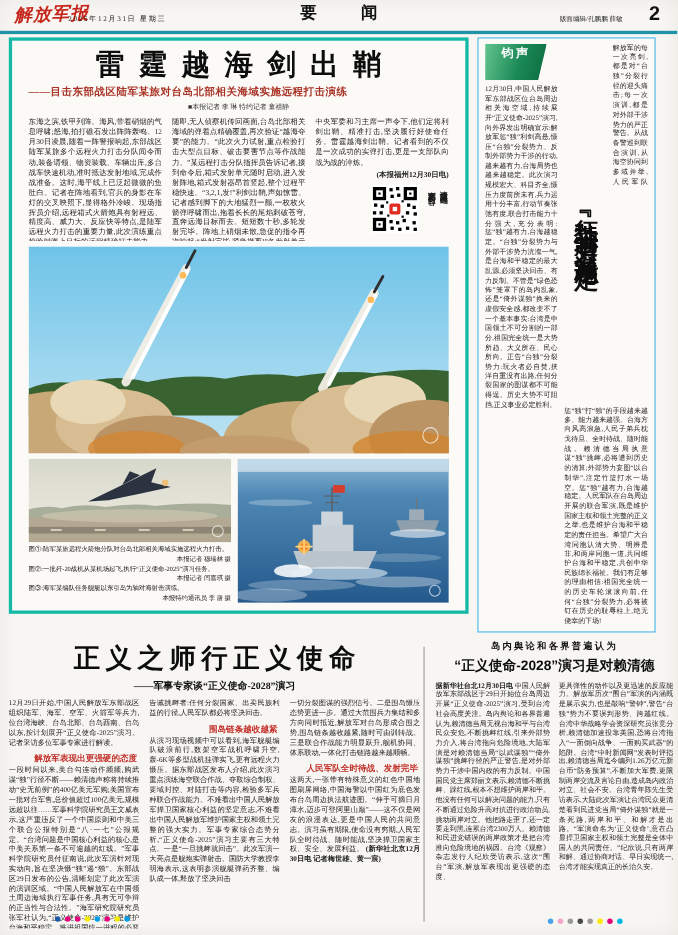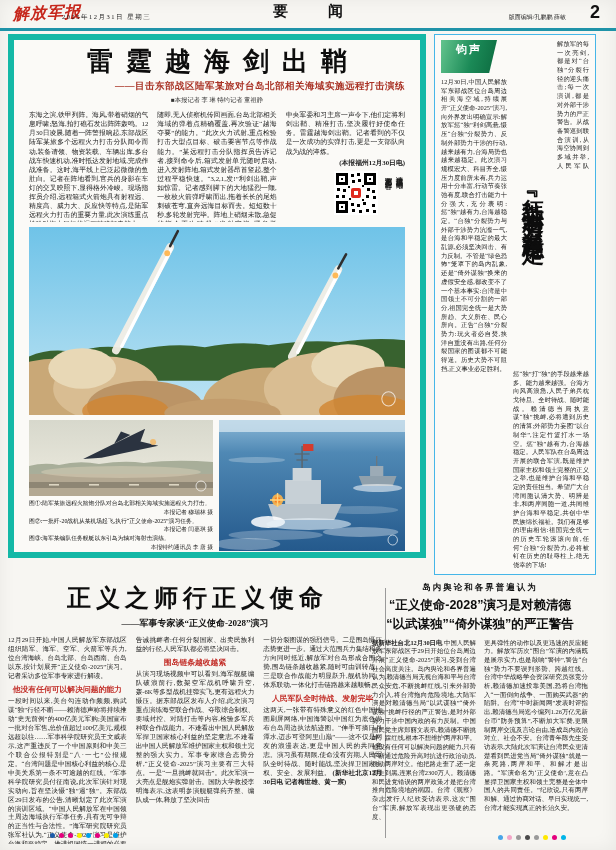--- a/index.html
+++ b/index.html
@@ -10,23 +10,23 @@
   
   #hdr{position:absolute;left:0;top:0;width:616px;height:28px}
   .masthead{position:absolute;left:13px;top:3px;font-size:16px;font-weight:900;font-style:italic;color:#c6271c;letter-spacing:1px;transform:rotate(-2deg);font-family:"Liberation Serif",serif}
   .hdr-date{position:absolute;left:62px;top:13px;font-size:6.5px;letter-spacing:1.5px;color:#222}
   .section{position:absolute;left:0;right:0;top:2px;text-align:center;font-size:15px;font-weight:900;letter-spacing:18px;text-indent:18px;color:#111;font-family:"Liberation Sans",sans-serif}
   .editors{position:absolute;right:50px;top:13px;font-size:6px;color:#222}
   .pageno{position:absolute;right:16px;top:2px;font-size:18px;font-weight:900;color:#111;font-family:"Liberation Sans",sans-serif}
   .rule{position:absolute;left:0;top:28px;width:616px;height:2.5px;background:#1f93a8}
 
   
-  #lead{position:absolute;left:8px;top:34px;width:418px;height:524px;border:6px solid #14b8a6;background:#fbfaf7;padding:6px 15px 8px;overflow:hidden}
+  #lead{position:absolute;left:8px;top:34px;width:418px;height:524px;border:3px solid #14b8a6;background:#fbfaf7;padding:6px 15px 8px;overflow:hidden}
   .lead-h1{text-align:center;font-size:26px;font-weight:900;letter-spacing:13px;text-indent:13px;color:#0d0d0d;font-family:"Liberation Sans",sans-serif;line-height:1.2}
-  .lead-h2{text-align:right;font-size:9.5px;font-weight:bold;color:#a93225;margin-top:3px;letter-spacing:.5px}
+  .lead-h2{text-align:left;font-size:9.5px;font-weight:bold;color:#a93225;margin-top:3px;letter-spacing:.5px}
   .lead-by{text-align:center;font-size:6.3px;color:#333;margin-top:3px}
   .cols{display:flex;gap:9px;margin-top:5px}
   .col{flex:1;font-size:6.8px;line-height:1.34;text-align:justify;overflow:hidden;height:112px;color:#1b1b1b}
   .dateline{display:block;font-weight:bold;text-align:right;margin-top:2px}
   .qr-wrap{display:flex;justify-content:flex-end;align-items:center;gap:5px;margin-top:4px}
   .qr-cap{writing-mode:vertical-rl;height:44px;font-size:7px;font-weight:bold;letter-spacing:1px;font-family:"Liberation Sans",sans-serif}
   .qr-cap span{display:block;line-height:11px}
   .bigphoto{display:block;width:100%;height:188px;margin-top:5px}
   .photorow{display:flex;gap:6px;margin-top:5px}
   .p-left{width:184px}
@@ -42,25 +42,25 @@
   .js-text{font-size:6.3px;line-height:1.38;text-align:justify;color:#1b1b1b}
   .js-b{flex:1;overflow:hidden}
   .v-head{float:left;writing-mode:vertical-rl;width:40px;line-height:40px;height:324px;font-size:22px;font-weight:900;color:#0d0d0d;font-family:"Liberation Sans",sans-serif;letter-spacing:3px;margin:2px 4px 4px 0;text-align:center}
 
   
   #la{position:absolute;left:8px;top:582px;width:374px;height:252px}
   .la-h1{text-align:center;font-size:24px;font-weight:900;letter-spacing:5px;text-indent:5px;color:#0d0d0d;font-family:"Liberation Serif",serif}
   .la-h2{text-align:center;font-size:9px;font-weight:bold;color:#111;margin-top:3px}
   .la-cols{display:flex;gap:9px;margin-top:6px}
   .la-col{flex:1;font-size:6.6px;line-height:1.36;text-align:justify;overflow:hidden;height:208px;color:#1b1b1b}
-  .sub-red{display:block;color:#c3302a;font-weight:bold;font-size:7.8px;line-height:1.45;margin:3px 2px 2px;font-family:"Liberation Sans",sans-serif;text-align:center}
+  .sub-red{display:block;color:#c3302a;font-weight:bold;font-size:7.8px;line-height:1.45;margin:3px 2px 2px;font-family:"Liberation Sans",sans-serif;text-align:right}
   .la-end{font-weight:bold}
 
   
-  #ra{position:absolute;left:372px;top:582px;width:216px;height:252px}
+  #ra{position:absolute;left:396px;top:582px;width:216px;height:252px}
   .ra-kick{text-align:center;font-size:8.5px;font-weight:bold;color:#111;letter-spacing:2px;font-family:"Liberation Serif",serif}
   .ra-h1{text-align:center;font-size:12.5px;font-weight:900;color:#0d0d0d;line-height:1.5;font-family:"Liberation Sans",sans-serif;margin-top:2px}
   .ra-cols{display:flex;gap:8px;margin-top:5px}
   .ra-col{flex:1;font-size:6.4px;line-height:1.36;text-align:justify;overflow:hidden;height:188px;color:#1b1b1b}
   .divider{position:absolute;left:385px;top:588px;width:1px;height:250px;background:#9a9a9a}
 
   .reg-dots{position:absolute;display:flex;gap:4px}
   .reg-dots span{width:5px;height:5px;border-radius:50%;display:block}
   #dots-l{left:50px;top:833px}
   #dots-r{left:498px;top:835px}
@@ -262,21 +262,21 @@
       <div class="js-text">解放军的每一次亮剑,都是对“台独”分裂行径的迎头痛击;每一次演训,都是对外部干涉势力的严正警告。从战备警巡到联合演训,从海空协同到多域并举,人民军队惩“独”打“独”的手段越来越多、能力越来越强。台海方向风高浪急,人民子弟兵枕戈待旦、全时待战、随时能战。赖清德当局执意谋“独”挑衅,必将遭到历史的清算;外部势力妄图“以台制华”,注定竹篮打水一场空。惩“独”越有力,台海越稳定。人民军队在台岛周边开展的联合军演,既是维护国家主权和领土完整的正义之举,也是维护台海和平稳定的责任担当。希望广大台湾同胞认清大势、明辨是非,和两岸同胞一道,共同维护台海和平稳定,共创中华民族绵长福祉。我们有足够的理由相信:祖国完全统一的历史车轮滚滚向前,任何“台独”分裂势力,必将被钉在历史的耻辱柱上,绝无侥幸的下场!</div>
     </div>
   </div>
 
   <div id="la">
     <div class="la-h1">正义之师行正义使命</div>
     <div class="la-h2">——军事专家谈“正义使命-2028”演习</div>
     <div class="la-cols">
       <div class="la-col">
         <span>12月29日开始,中国人民解放军东部战区组织陆军、海军、空军、火箭军等兵力,位台湾海峡、台岛北部、台岛西南、台岛以东,按计划展开“正义使命-2025”演习。记者采访多位军事专家进行解读。</span>
-        <b class="sub-red">他没有任何可以解决问题的能力</b>
+        <b class="sub-red">解放军表现出更强硬的态度</b>
         <span>一段时间以来,美台勾连动作频频,购武谋“独”行径不断——赖清德声称将持续推动“史无前例”的400亿美元军购;美国宣布一批对台军售,总价值超过100亿美元,规模远超以往……军事科学院研究员王文威表示,这严重违反了一个中国原则和中美三个联合公报特别是“八·一七”公报规定。“台湾问题是中国核心利益的核心,是中美关系第一条不可逾越的红线。”军事科学院研究员付征南说,此次军演针对现实动向,旨在坚决慑“独”遏“独”。东部战区29日发布的公告,清晰划定了此次军演的演训区域。“中国人民解放军在中国领土周边海域执行军事任务,具有无可争辩的正当性与合法性。”海军研究院研究员张军社认为,“正义使命-2025”演习是维护台海和平稳定、推进祖国统一进程的必要之举。</span>
       </div>
       <div class="la-col">
         <span>告诫挑衅者:任何分裂国家、出卖民族利益的行径,人民军队都必将坚决回击。</span>
         <b class="sub-red">围岛链条越收越紧</b>
         <span>从演习现场视频中可以看到,海军舰艇编队破浪前行,数架空军战机呼啸升空,轰-6K等多型战机挂弹实飞,更有远程火力慑压。据东部战区发布人介绍,此次演习重点演练海空联合作战、夺取综合制权、要域封控、对陆打击等内容,检验多军兵种联合作战能力。不难看出中国人民解放军捍卫国家核心利益的坚定意志,不难看出中国人民解放军维护国家主权和领土完整的强大实力。军事专家综合态势分析,“正义使命-2025”演习主要有三大特点。一是“一旦挑衅就回击”。此次军演一大亮点是舰炮实弹射击。国防大学教授李明海表示,这表明参演舰艇弹药齐整、编队成一体,释放了坚决回击</span>
       </div>
       <div class="la-col">
         <span>一切分裂图谋的强烈信号。二是围岛慑压态势更进一步。通过大范围兵力集结和多方向同时抵近,解放军对台岛形成合围之势,围岛链条越收越紧,随时可由训转战。三是联合作战能力明显跃升,舰机协同、体系联动,一体化打击链路越来越顺畅。</span>
         <b class="sub-red">人民军队全时待战、发射完毕</b>
@@ -285,21 +285,20 @@
       </div>
     </div>
   </div>
 
   <div class="divider"></div>
 
   <div id="ra">
     <div class="ra-kick">岛内舆论和各界普遍认为</div>
     <div class="ra-h1">
       <span>“正义使命-2028”演习是对赖清德</span><br>
-      <span>“以武谋独”“倚外谋独”的严正警告</span>
     </div>
     <div class="ra-cols">
       <div class="ra-col">
         <b>据新华社台北12月30日电</b><span> 中国人民解放军东部战区于29日开始位台岛周边开展“正义使命-2025”演习,受到台湾社会高度关注。岛内舆论和各界普遍认为,赖清德当局无视台海和平与台湾民众安危,不断挑衅红线,引来外部势力介入,将台湾拖向危险境地,大陆军演是对赖清德当局“以武谋独”“倚外谋独”挑衅行径的严正警告,是对外部势力干涉中国内政的有力反制。中国国民党主席郑丽文表示,赖清德不断挑衅、踩红线,根本不想维护两岸和平。他没有任何可以解决问题的能力,只有不断通过危险升高对抗进行政治动员,挑动两岸对立。他把路走歪了,还一定要走到黑,连累台湾2300万人。赖清德和民进党错误的两岸政策才是把台湾推向危险境地的祸因。台湾《观察》杂志发行人纪欣受访表示,这次“围台”军演,解放军表现出更强硬的态度、</span>
       </div>
       <div class="ra-col">更具弹性的动作以及更迅速的反应能力。解放军历次“围台”军演的内涵既是展示实力,也是敲响“警钟”,警告“台独”势力不要误判形势、跨越红线。台湾中华战略学会资深研究员张竞分析,赖清德加速投靠美国,恐将台湾拖入“一面倒向战争、一面购买武器”的陷阱。台湾“中时新闻网”发表时评指出,赖清德当局迄今编列1.26万亿元新台币“防务预算”,不断加大军费,更限制两岸交流及言论自由,造成岛内政治对立、社会不安。台湾青年陈先生受访表示,大陆此次军演让台湾民众更清楚看到民进党当局“倚外谋独”就是一条死路,两岸和平、和解才是出路。“军演命名为‘正义使命’,意在凸显捍卫国家主权和领土完整是全体中国人的共同责任。”纪欣说,只有两岸和解、通过协商对话、早日实现统一,台湾才能实现真正的长治久安。</div>
     </div>
   </div>
 
   <div id="dots-l" class="reg-dots">

